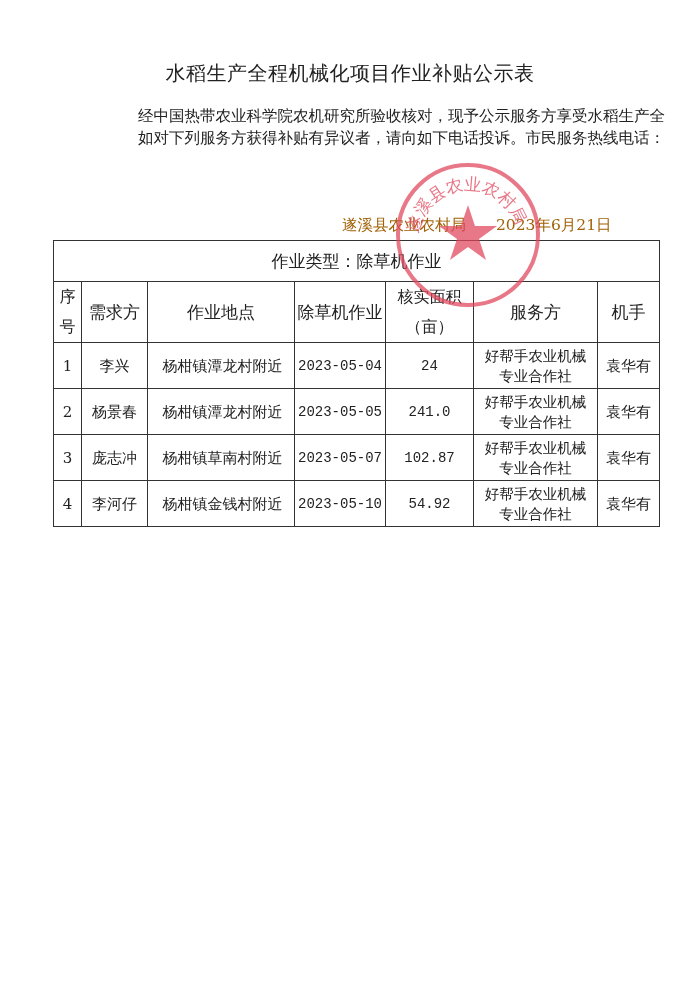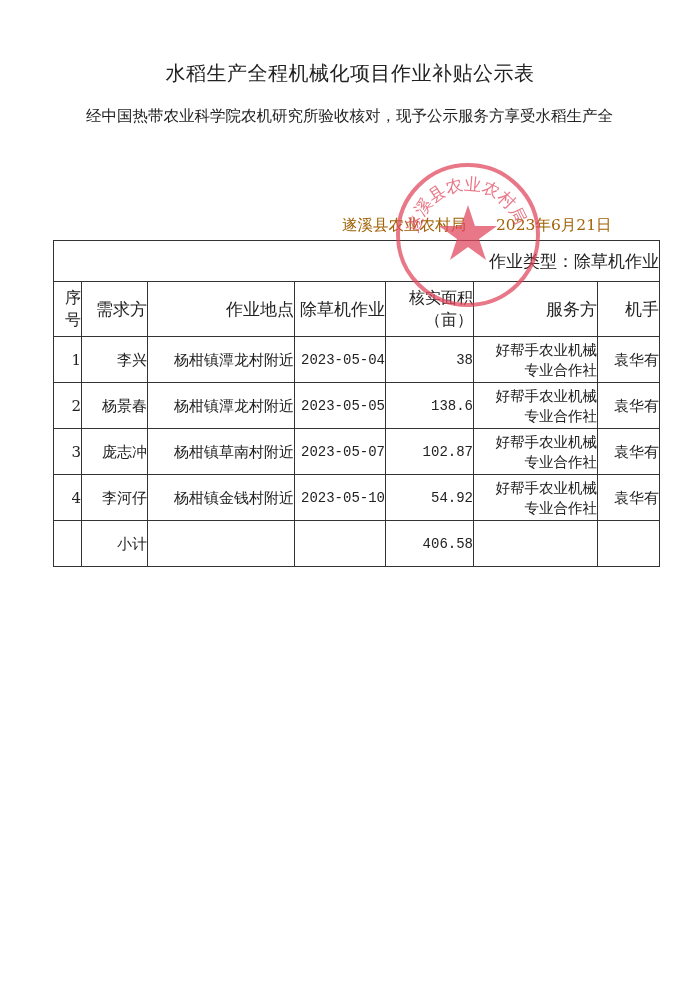--- a/index.html
+++ b/index.html
@@ -1,44 +1,45 @@
 <!DOCTYPE html>
 <html><head>
 <meta charset="utf-8">
 <style>
   html, body { margin:0; padding:0; background:#ffffff; }
   body { width:700px; height:986px; position:relative; overflow:hidden;
          font-family:"DejaVu Serif", serif; color:#1a1a1a; }
   .title { position:absolute; left:0; width:700px; top:60px; text-align:center;
            font-family:"DejaVu Sans", sans-serif; font-size:20px; letter-spacing:0.5px; color:#222; }
   .para { position:absolute; left:55px; width:610px; top:105px; font-size:15.5px; line-height:22px; color:#222; }
-  .para .line { white-space:nowrap; display:block; }
+  .para .line { white-space:nowrap; display:block;text-align:right; }
   .para .indent { padding-left:31px; }
   .sign { position:absolute; left:342px; top:215px; font-size:15.5px; color:#a16207; white-space:nowrap; }
   .sign .date { margin-left:30px; }
   table.grid { position:absolute; left:53px; top:240px; border-collapse:collapse; width:606px; table-layout:fixed; }
-  table.grid td { border:1.5px solid #333; text-align:right; vertical-align:middle; padding:0;
+  table.grid td { border:1.5px solid #333; text-align:center; vertical-align:middle; padding:0;
                   font-size:15px; color:#222; line-height:20px; }
   .hdr-type { height:40px; font-family:"DejaVu Sans", sans-serif; font-size:17px !important; }
   .hdr td { height:54px; font-family:"DejaVu Sans", sans-serif; font-size:17px !important; }
-  .hdr .narrow { font-size:16px !important; line-height:22px; }
+  .hdr .narrow { font-size:16px !important; line-height:30px; }
   .data td { height:45px; }
   .sum td { height:45px; }
   .mono { font-family:Liberation Mono, monospace; font-size:14px !important; }
   .left { text-align:left; padding-left:3px !important; }
   .svc { font-size:14.5px !important; line-height:20px !important; }
   .stamp { position:absolute; left:393px; top:160px; width:150px; height:150px; pointer-events:none; opacity:0.72; }
 </style>
 </head>
 <body>
 
 <div class="title">水稻生产全程机械化项目作业补贴公示表</div>
 
 <div class="para">
   <span class="line indent">经中国热带农业科学院农机研究所验收核对，现予公示服务方享受水稻生产全</span>
+  <span class="line">如对下列服务方获得补贴有异议者，请向如下电话投诉。市民服务热线电话：</span>
 </div>
 
 <div class="sign">
   <span>遂溪县农业农村局</span><span class="date">2023年6月21日</span>
 </div>
 
 <table class="grid">
   <colgroup>
     <col style="width:28px">
       <col style="width:66px">
@@ -63,33 +64,33 @@
     </td>
     <td>服务方</td>
     <td>机手</td>
   </tr>
 
   <tr class="data">
     <td>1</td>
     <td>李兴</td>
     <td class="left">杨柑镇潭龙村附近</td>
     <td class="mono">2023-05-04</td>
-    <td class="mono">38</td>
+    <td class="mono">24</td>
     <td class="svc">
           <div>好帮手农业机械</div>
           <div>专业合作社</div>
         </td>
     <td>袁华有</td>
   </tr>
   <tr class="data">
     <td>2</td>
     <td>杨景春</td>
     <td class="left">杨柑镇潭龙村附近</td>
     <td class="mono">2023-05-05</td>
-    <td class="mono">138.6</td>
+    <td class="mono">241.0</td>
     <td class="svc">
           <div>好帮手农业机械</div>
           <div>专业合作社</div>
         </td>
     <td>袁华有</td>
   </tr>
   <tr class="data">
     <td>3</td>
     <td>庞志冲</td>
     <td class="left">杨柑镇草南村附近</td>
@@ -107,29 +108,20 @@
     <td class="left">杨柑镇金钱村附近</td>
     <td class="mono">2023-05-10</td>
     <td class="mono">54.92</td>
     <td class="svc">
           <div>好帮手农业机械</div>
           <div>专业合作社</div>
         </td>
     <td>袁华有</td>
   </tr>
 
-  <tr class="sum">
-    <td></td>
-    <td>小计</td>
-    <td></td>
-    <td></td>
-    <td class="mono">406.58</td>
-    <td></td>
-    <td></td>
-  </tr>
 </tbody>
   </table>
 
 <svg class="stamp" viewBox="0 0 150 150">
   <circle cx="75" cy="75" r="70" fill="none" stroke="#e0445a" stroke-width="4"></circle>
   <polygon points="75,45 82,66 104,66 86,79 93,100 75,87 57,100 64,79 46,66 68,66" fill="#e0445a"></polygon>
   <path id="arcp" d="M 25 80 A 50 50 0 1 1 125 80" fill="none"></path>
   <text font-family="DejaVu Sans, sans-serif" font-size="17" fill="#e0445a">
     <textPath href="#arcp" startOffset="4%">遂溪县农业农村局</textPath>
   </text>

